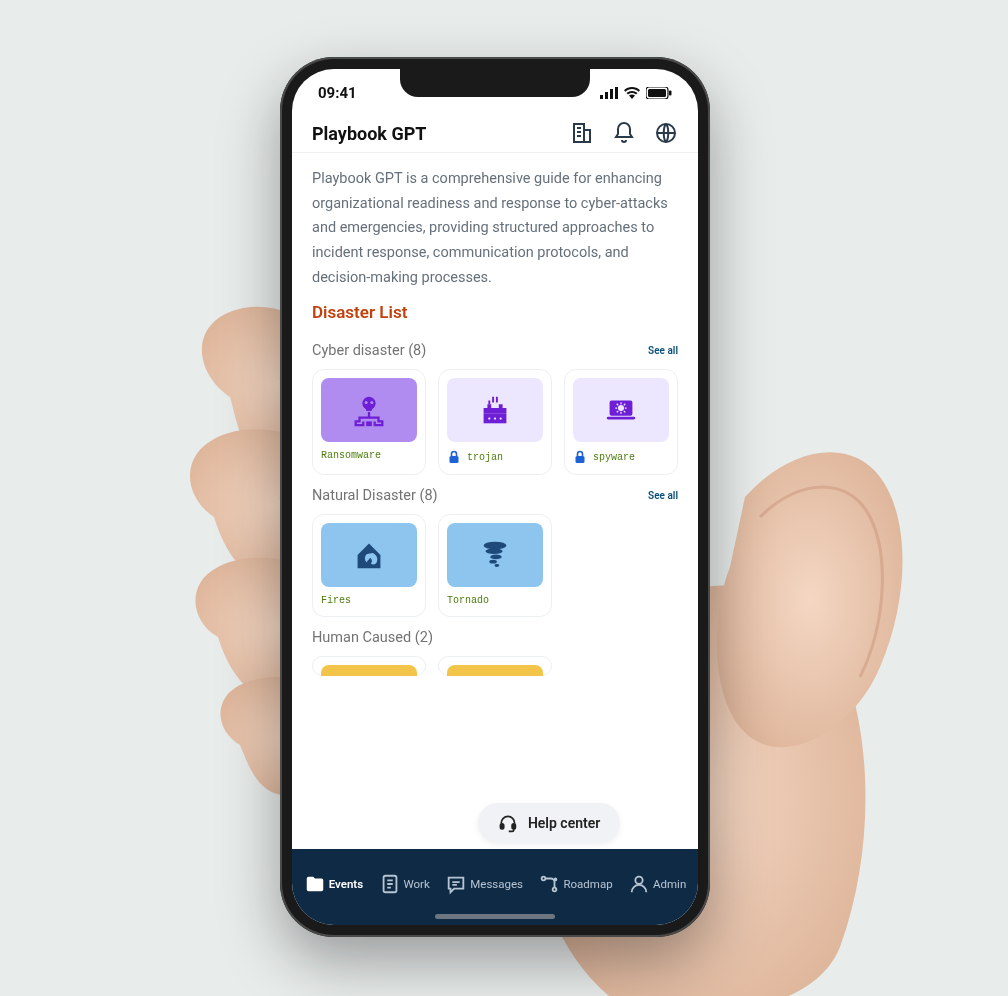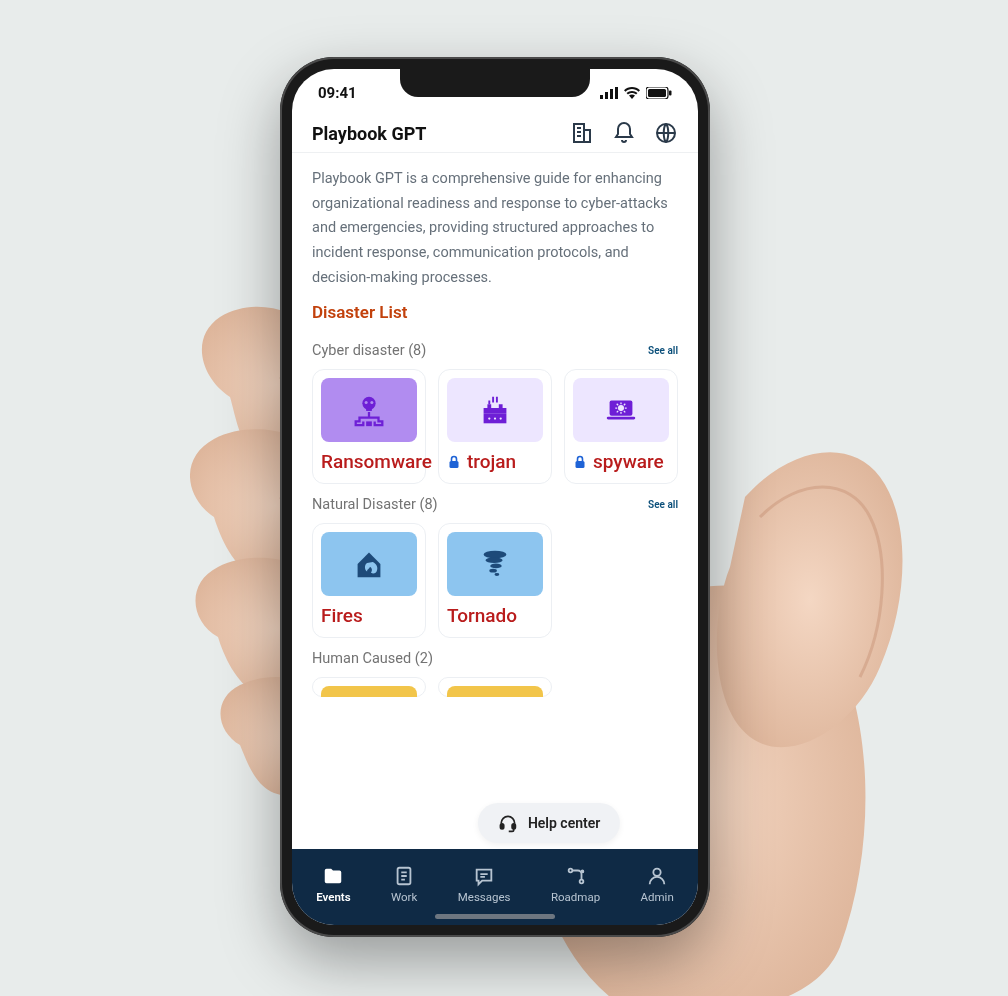--- a/index.html
+++ b/index.html
@@ -125,21 +125,21 @@
     border-radius: 8px;
     display: flex;
     align-items: center;
     justify-content: center;
     margin-bottom: 8px;
   }
   .tile.purple { background: #ede6ff; }
   .tile.blue { background: #8dc5ef; }
   .tile.yellow { background: #f2c54a; height: 20px; border-radius: 8px 8px 0 0; margin-bottom: 0;}
   .card-label-row { display: flex; align-items: center; gap: 6px; }
-  .card-label { font-size: 19px; color: #b91c1c; font-weight: 500; }
+  .card-label { font-size: 10px; color: #4d7c0f; font-weight: 500; font-family: Liberation Mono, monospace; }
   .lock-ic { width: 14px; height: 14px; color: #1e63d6; }
   .tile svg { width: 38px; height: 38px; }
   .purple svg, .selected svg { color: #6e1fd6; }
   .blue svg { color: #1d4a79; }
   .help-pill {
     position: absolute;
     bottom: 82px;
     left: 50%;
     transform: translateX(-12%);
     background: #f0f2f5;
@@ -157,21 +157,20 @@
     height: 76px;
     background: #0f2a45;
     display: flex;
     justify-content: space-around;
     align-items: center;
     padding: 6px 4px 12px;
     position: relative;
   }
   .nav-item {
     display: flex;
-    flex-direction: column;
     align-items: center;
     gap: 3px;
     color: #b7c4d1;
     font-size: 11.5px;
     cursor: pointer;
   }
   .nav-item.active { color: #fff; font-weight: 600; }
   .nav-item svg { width: 22px; height: 22px; }
   .home-ind {
     position: absolute;

